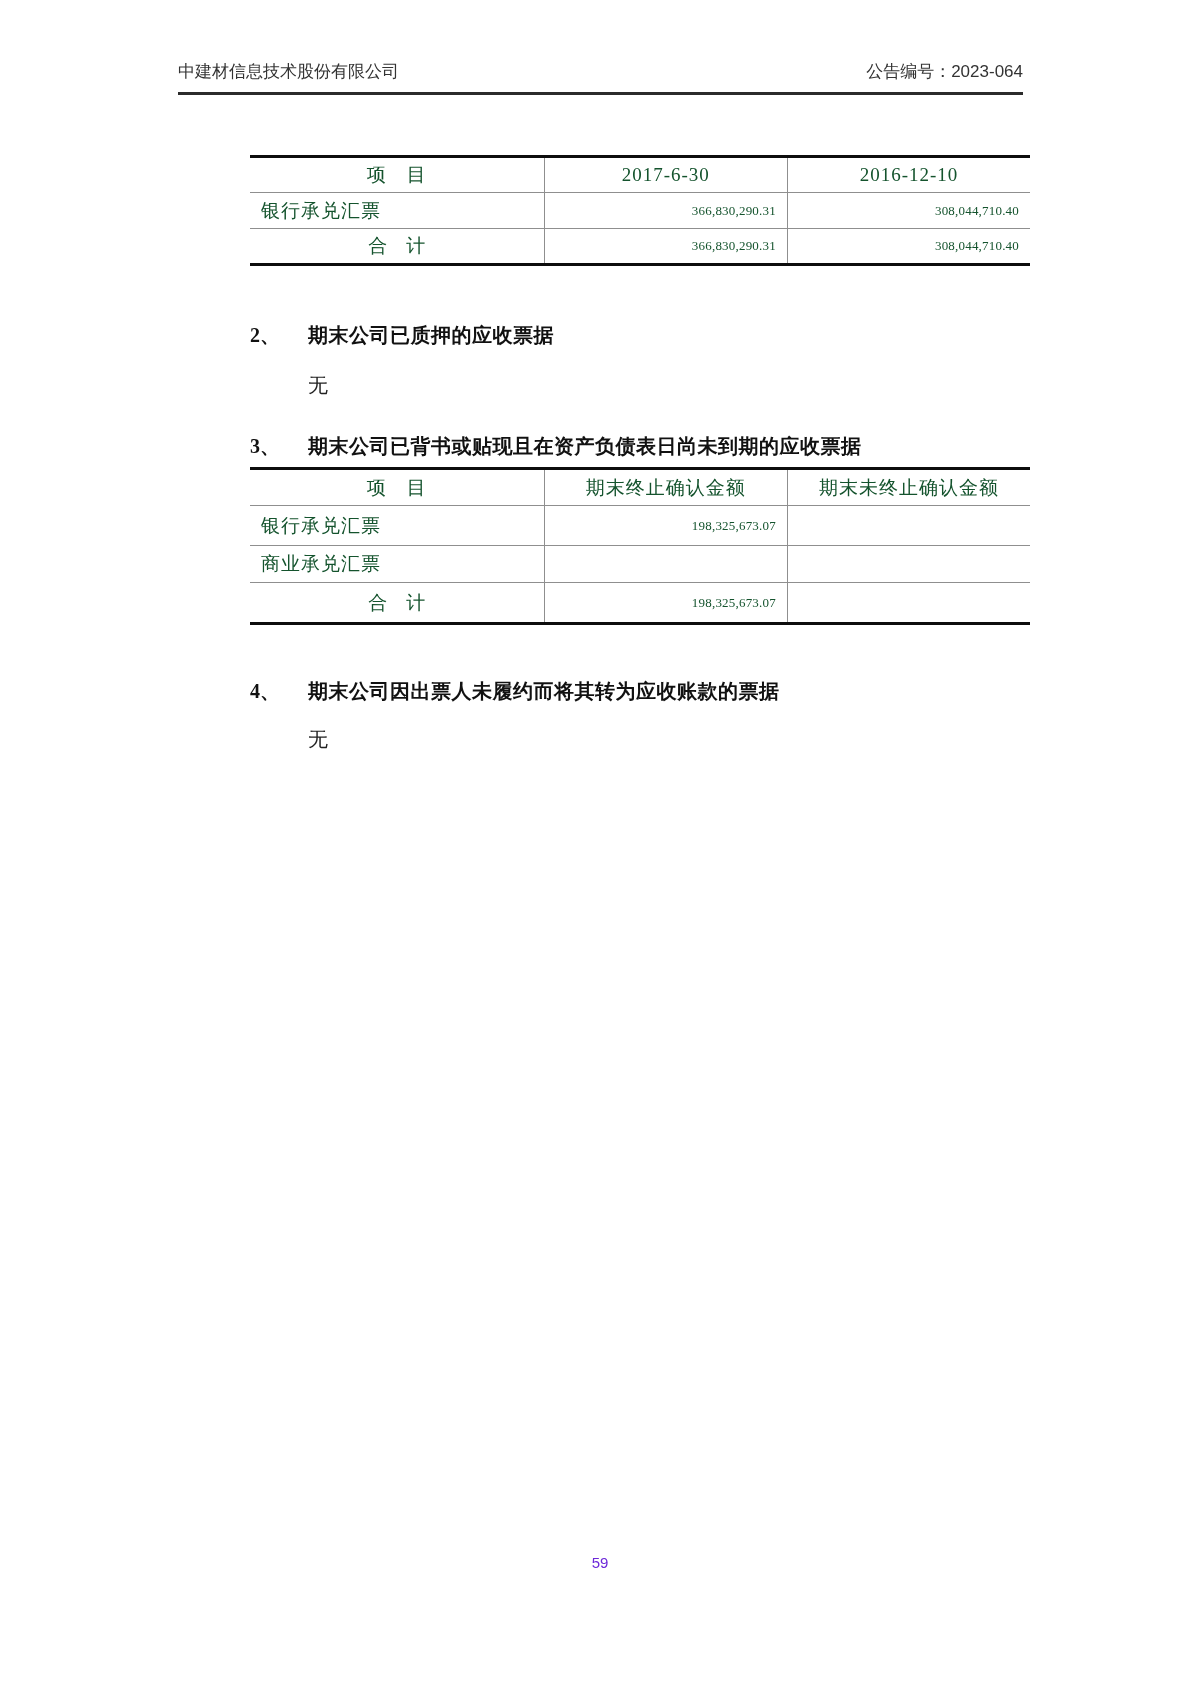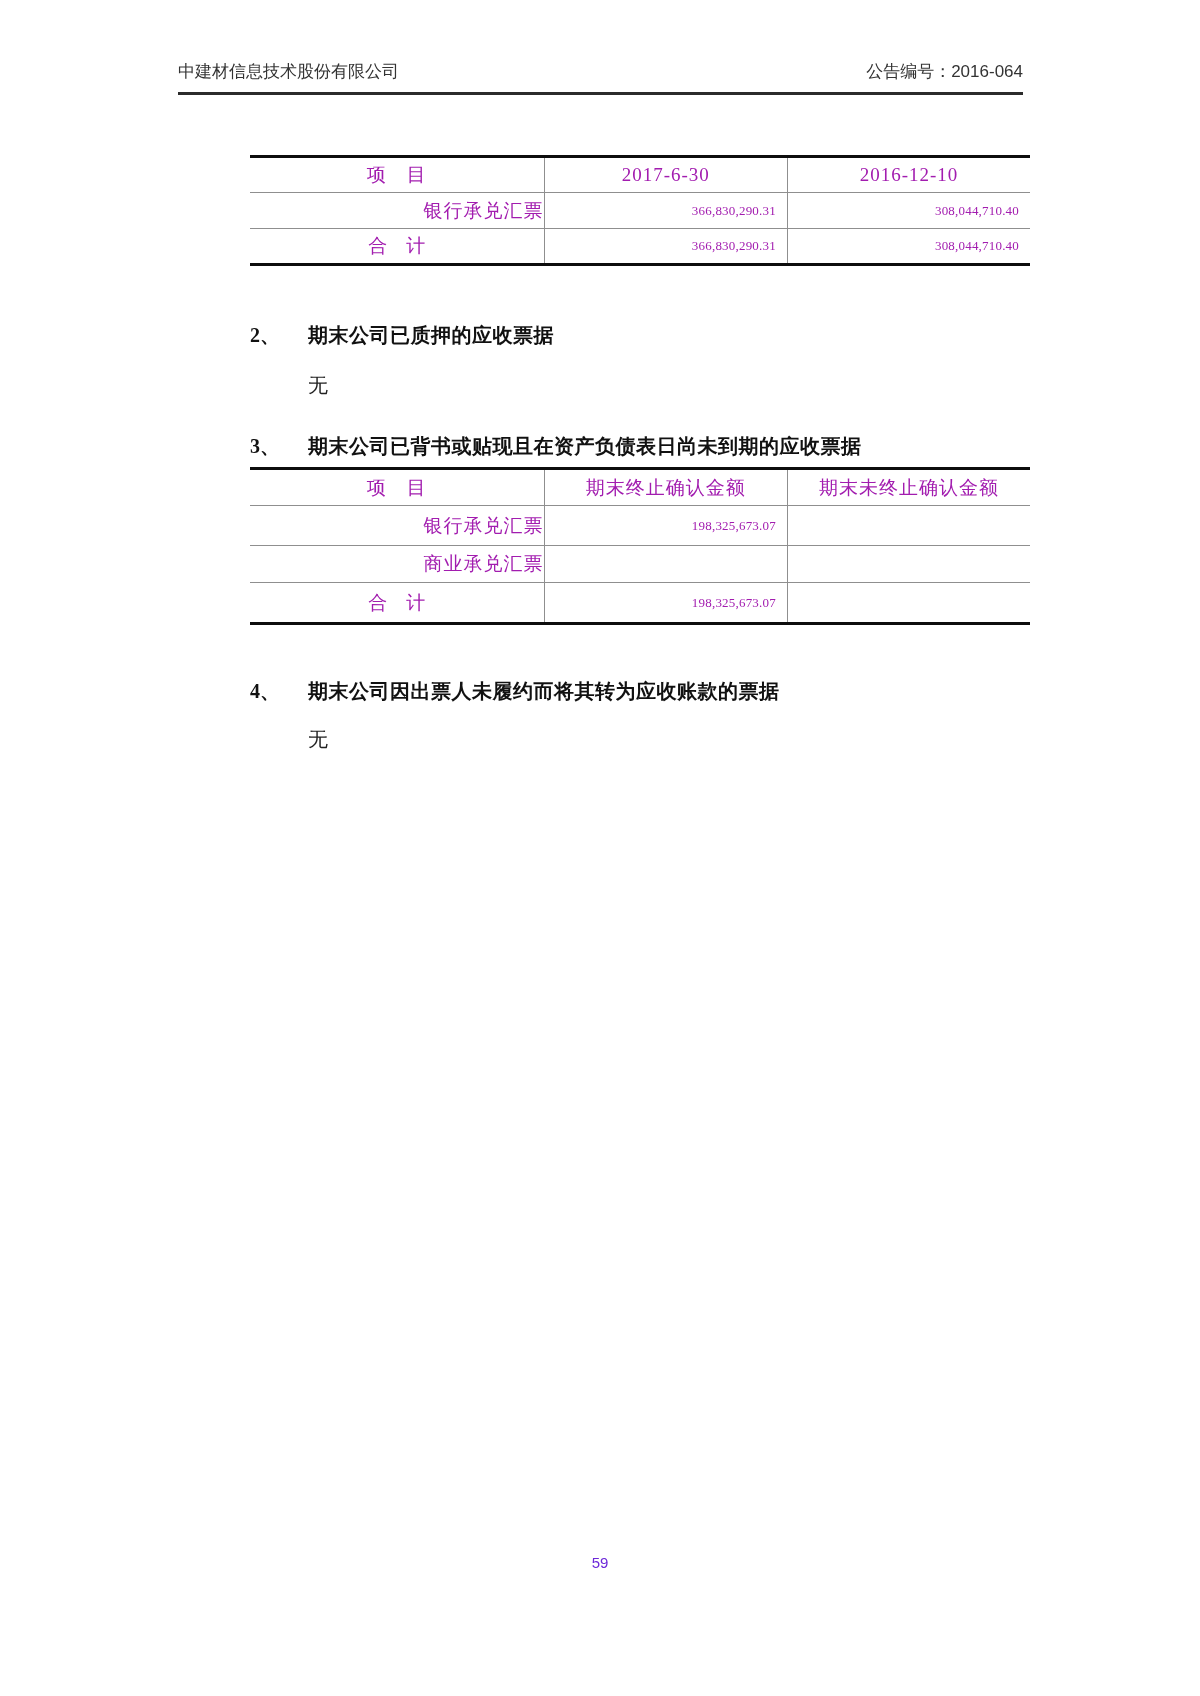--- a/index.html
+++ b/index.html
@@ -22,30 +22,30 @@
   }
   .hdr-rule {
     position:absolute; left:178px; top:92px; width:845px; height:3px;
     background:#2b2b2b;
   }
   
   table.fin {
     position:absolute; left:250px; width:780px;
     border-collapse:collapse; table-layout:fixed;
     border-top:3px solid #0d0d0d; border-bottom:3px solid #0d0d0d;
-    font-size:19px; color:#a21caf;
+    font-size:19px; color:#14532d;
   }
   table.fin td { border-bottom:1px solid #8f8f8f; vertical-align:middle; }
   table.fin tr:last-child td { border-bottom:none; }
   table.fin td + td { border-left:1px solid #8f8f8f; }
   table.fin .c1 { width:37.7%; }
   table.fin .c2 { width:31.2%; }
   table.fin .c3 { width:31.1%; }
   .hdr-row td { text-align:center; letter-spacing:1px; }
-  td.item { text-align:right; padding-left:11px; letter-spacing:1px; }
+  td.item { text-align:left; padding-left:11px; letter-spacing:1px; }
   td.center { text-align:center; }
   td.num {
     text-align:right; padding-right:11px;
     font-size:13px; letter-spacing:0.2px;
   }
   .t1 { top:155px; }
   .t1 tr { height:36px; }
   .t2 { top:467px; }
   
   .section {
@@ -78,21 +78,21 @@
     font-size:15px; color:#6d28d9;
   }
 </style>
 </head>
 <body>
 
 <div class="page">
 
   <div class="hdr-bar">
     <span>中建材信息技术股份有限公司</span>
-    <span>公告编号：2016-064</span>
+    <span>公告编号：2023-064</span>
   </div>
   <div class="hdr-rule"></div>
 
   <table class="fin t1">
     <tbody>
       <tr class="hdr-row">
         <td class="c1">项　目</td>
         <td class="c2">2017-6-30</td>
         <td class="c3">2016-12-10</td>
       </tr>

